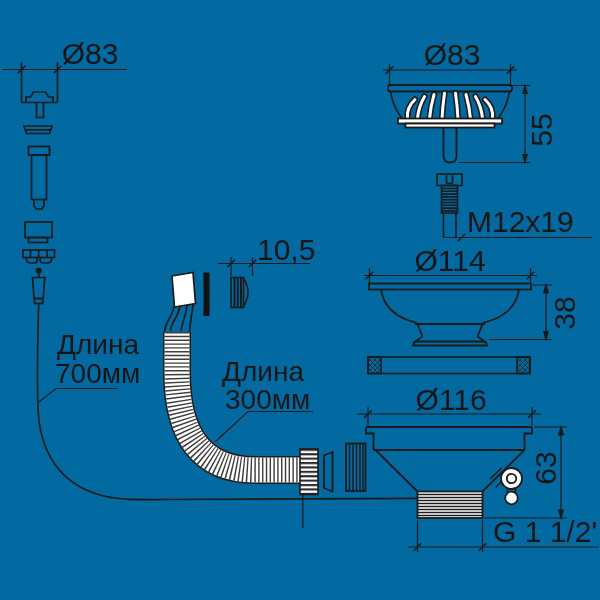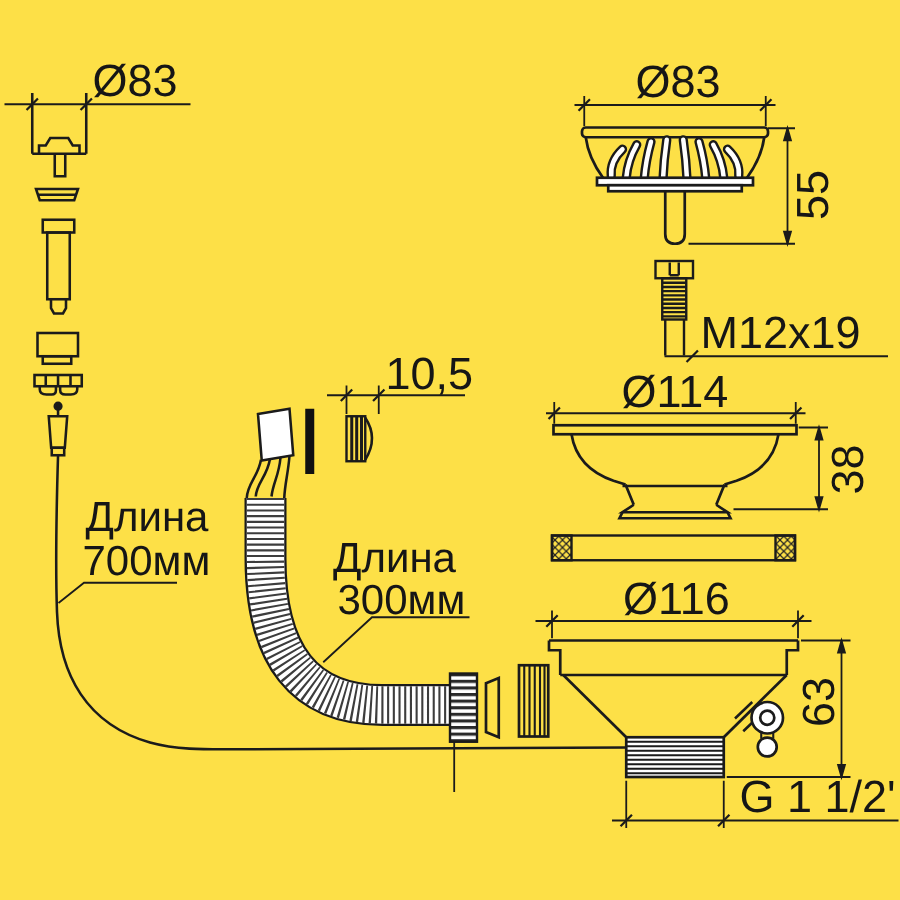--- a/index.html
+++ b/index.html
@@ -1,16 +1,16 @@
 <!DOCTYPE html>
 <html><head>
 <meta charset="utf-8">
 <style>
   html,body{margin:0;padding:0;background:#fff;}
-  .stage{position:relative;width:600px;height:600px;background:#fde047;overflow:hidden;}
+  .stage{position:relative;width:600px;height:600px;background:#0369a1;overflow:hidden;}
   svg{display:block;}
   .dim-text{font-family:"Liberation Sans",sans-serif;font-size:30px;fill:#161616;}
   .dim-text-sm{font-family:"Liberation Sans",sans-serif;font-size:28px;fill:#161616;}
 </style>
 </head>
 <body>
 
 <div class="stage">
 <svg width="600" height="600" viewBox="0 0 600 600">
   <defs>

